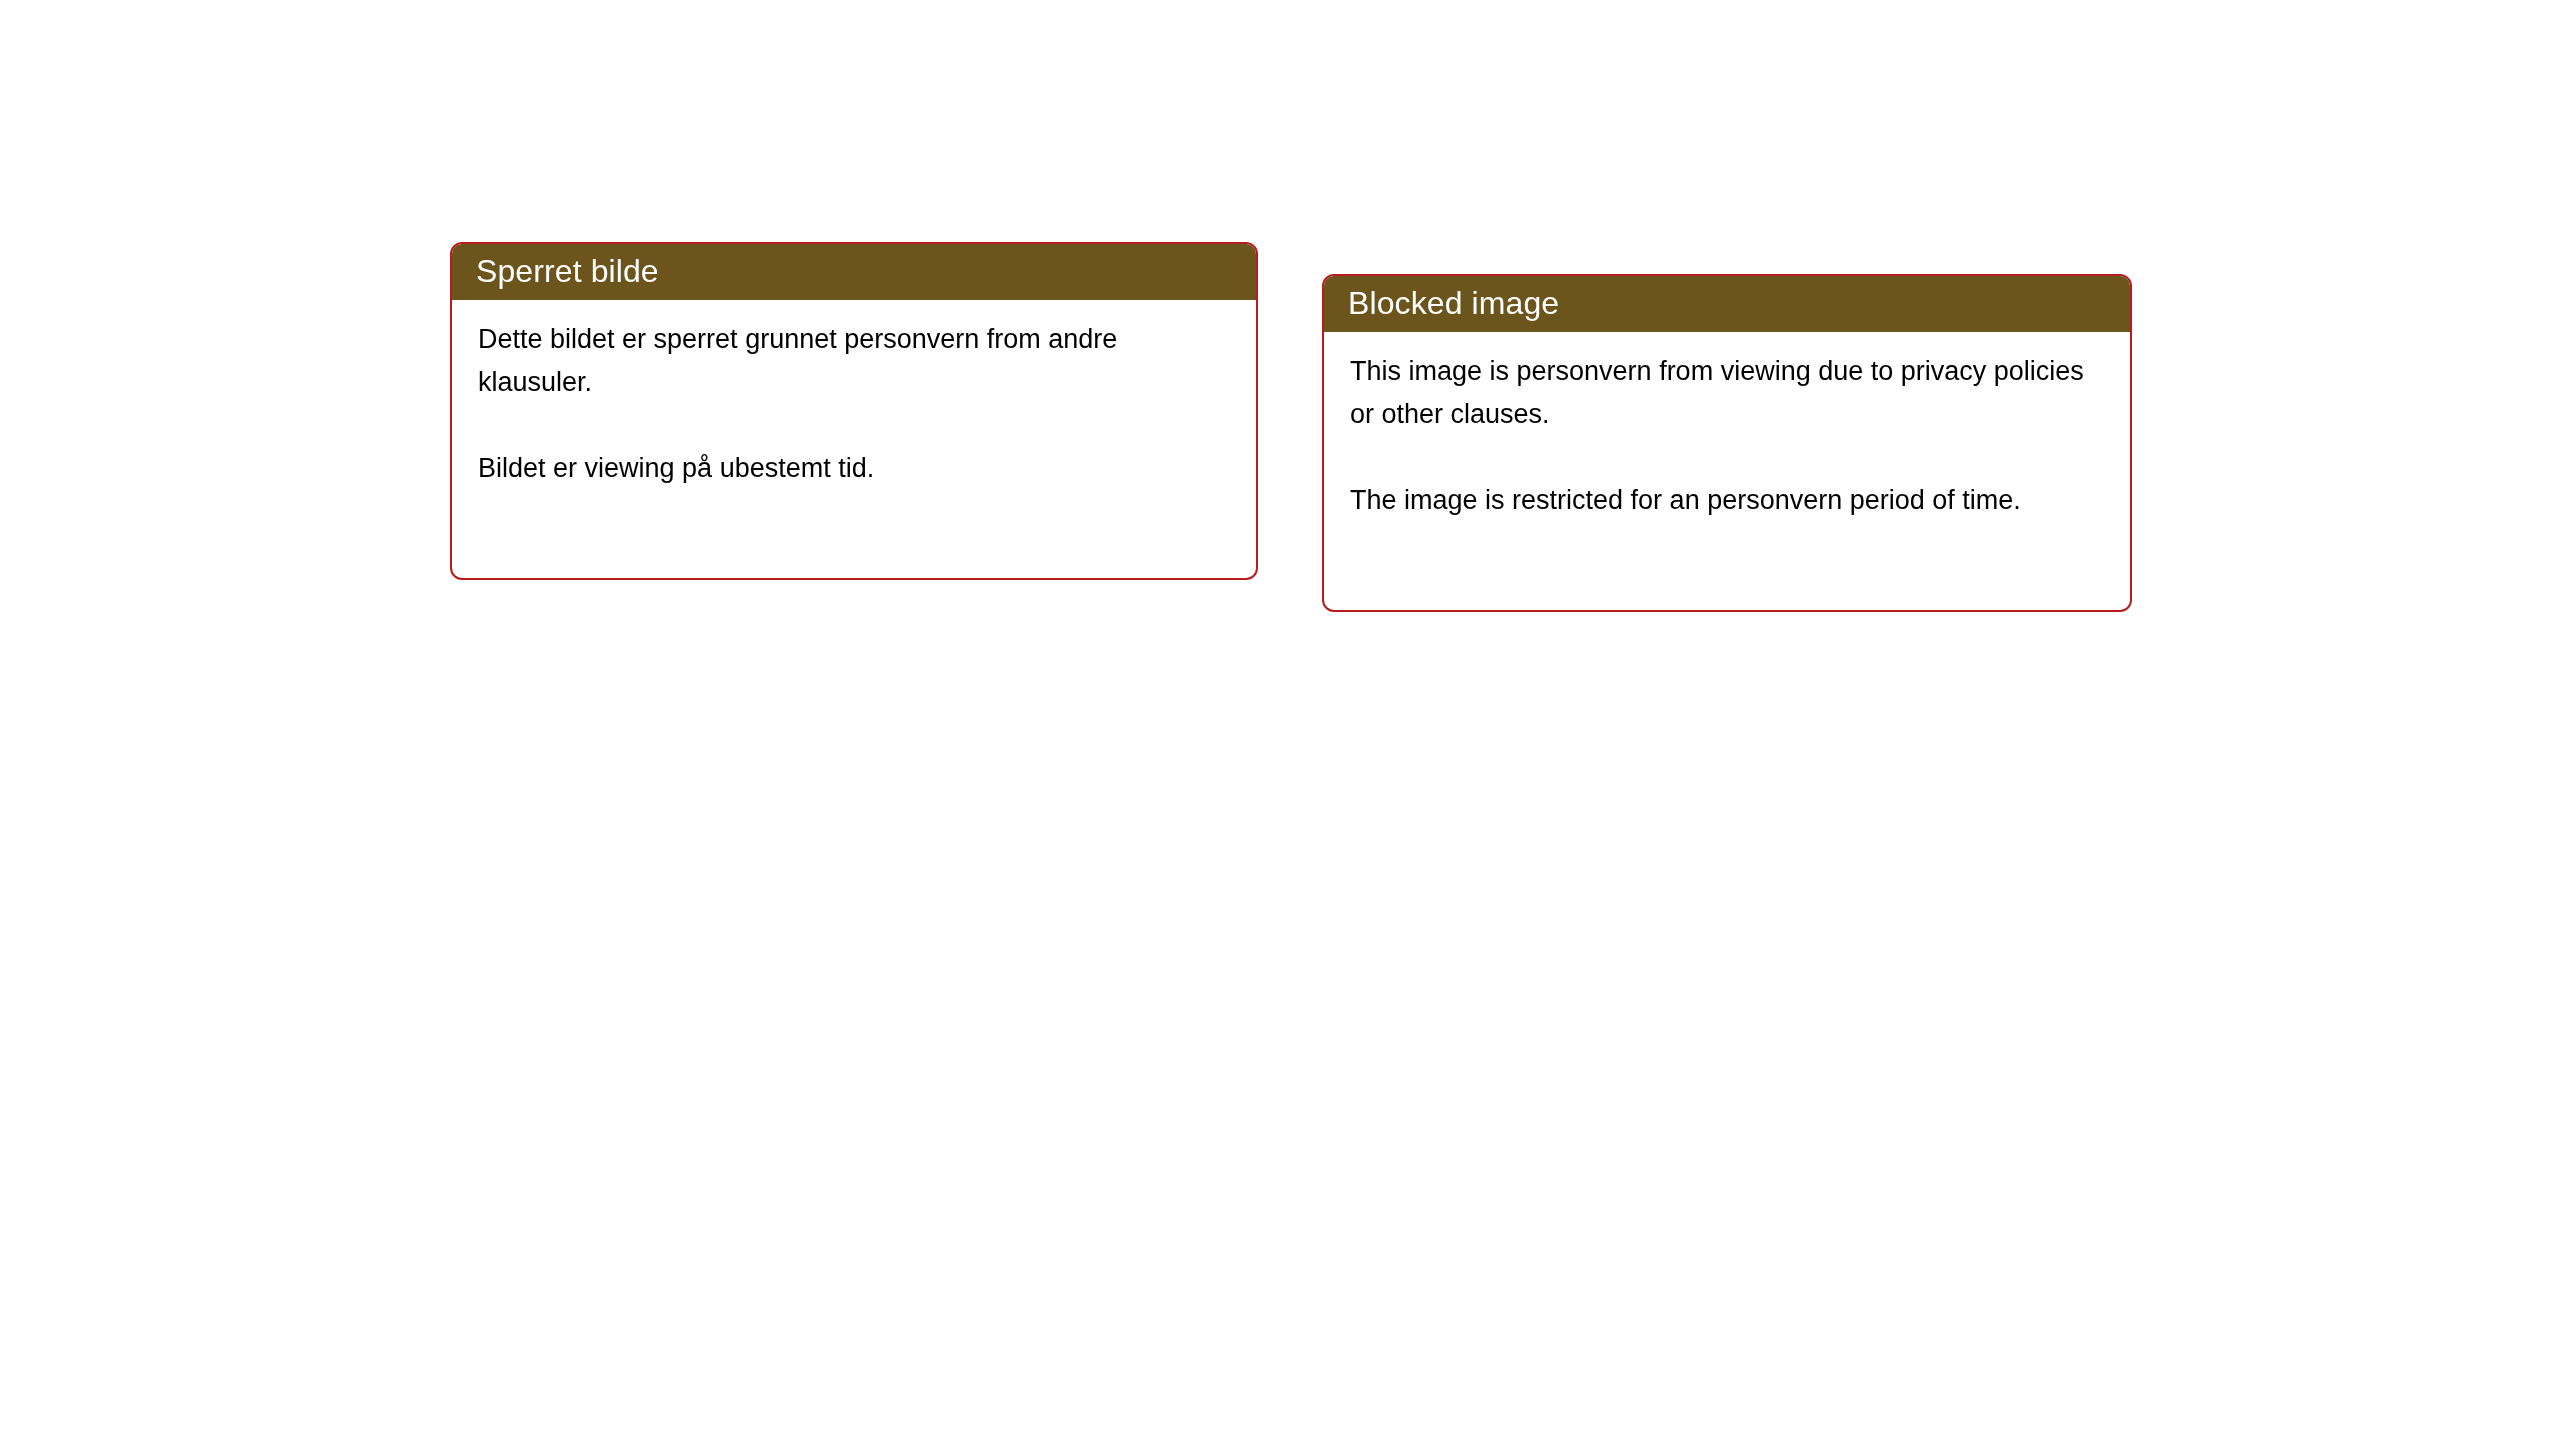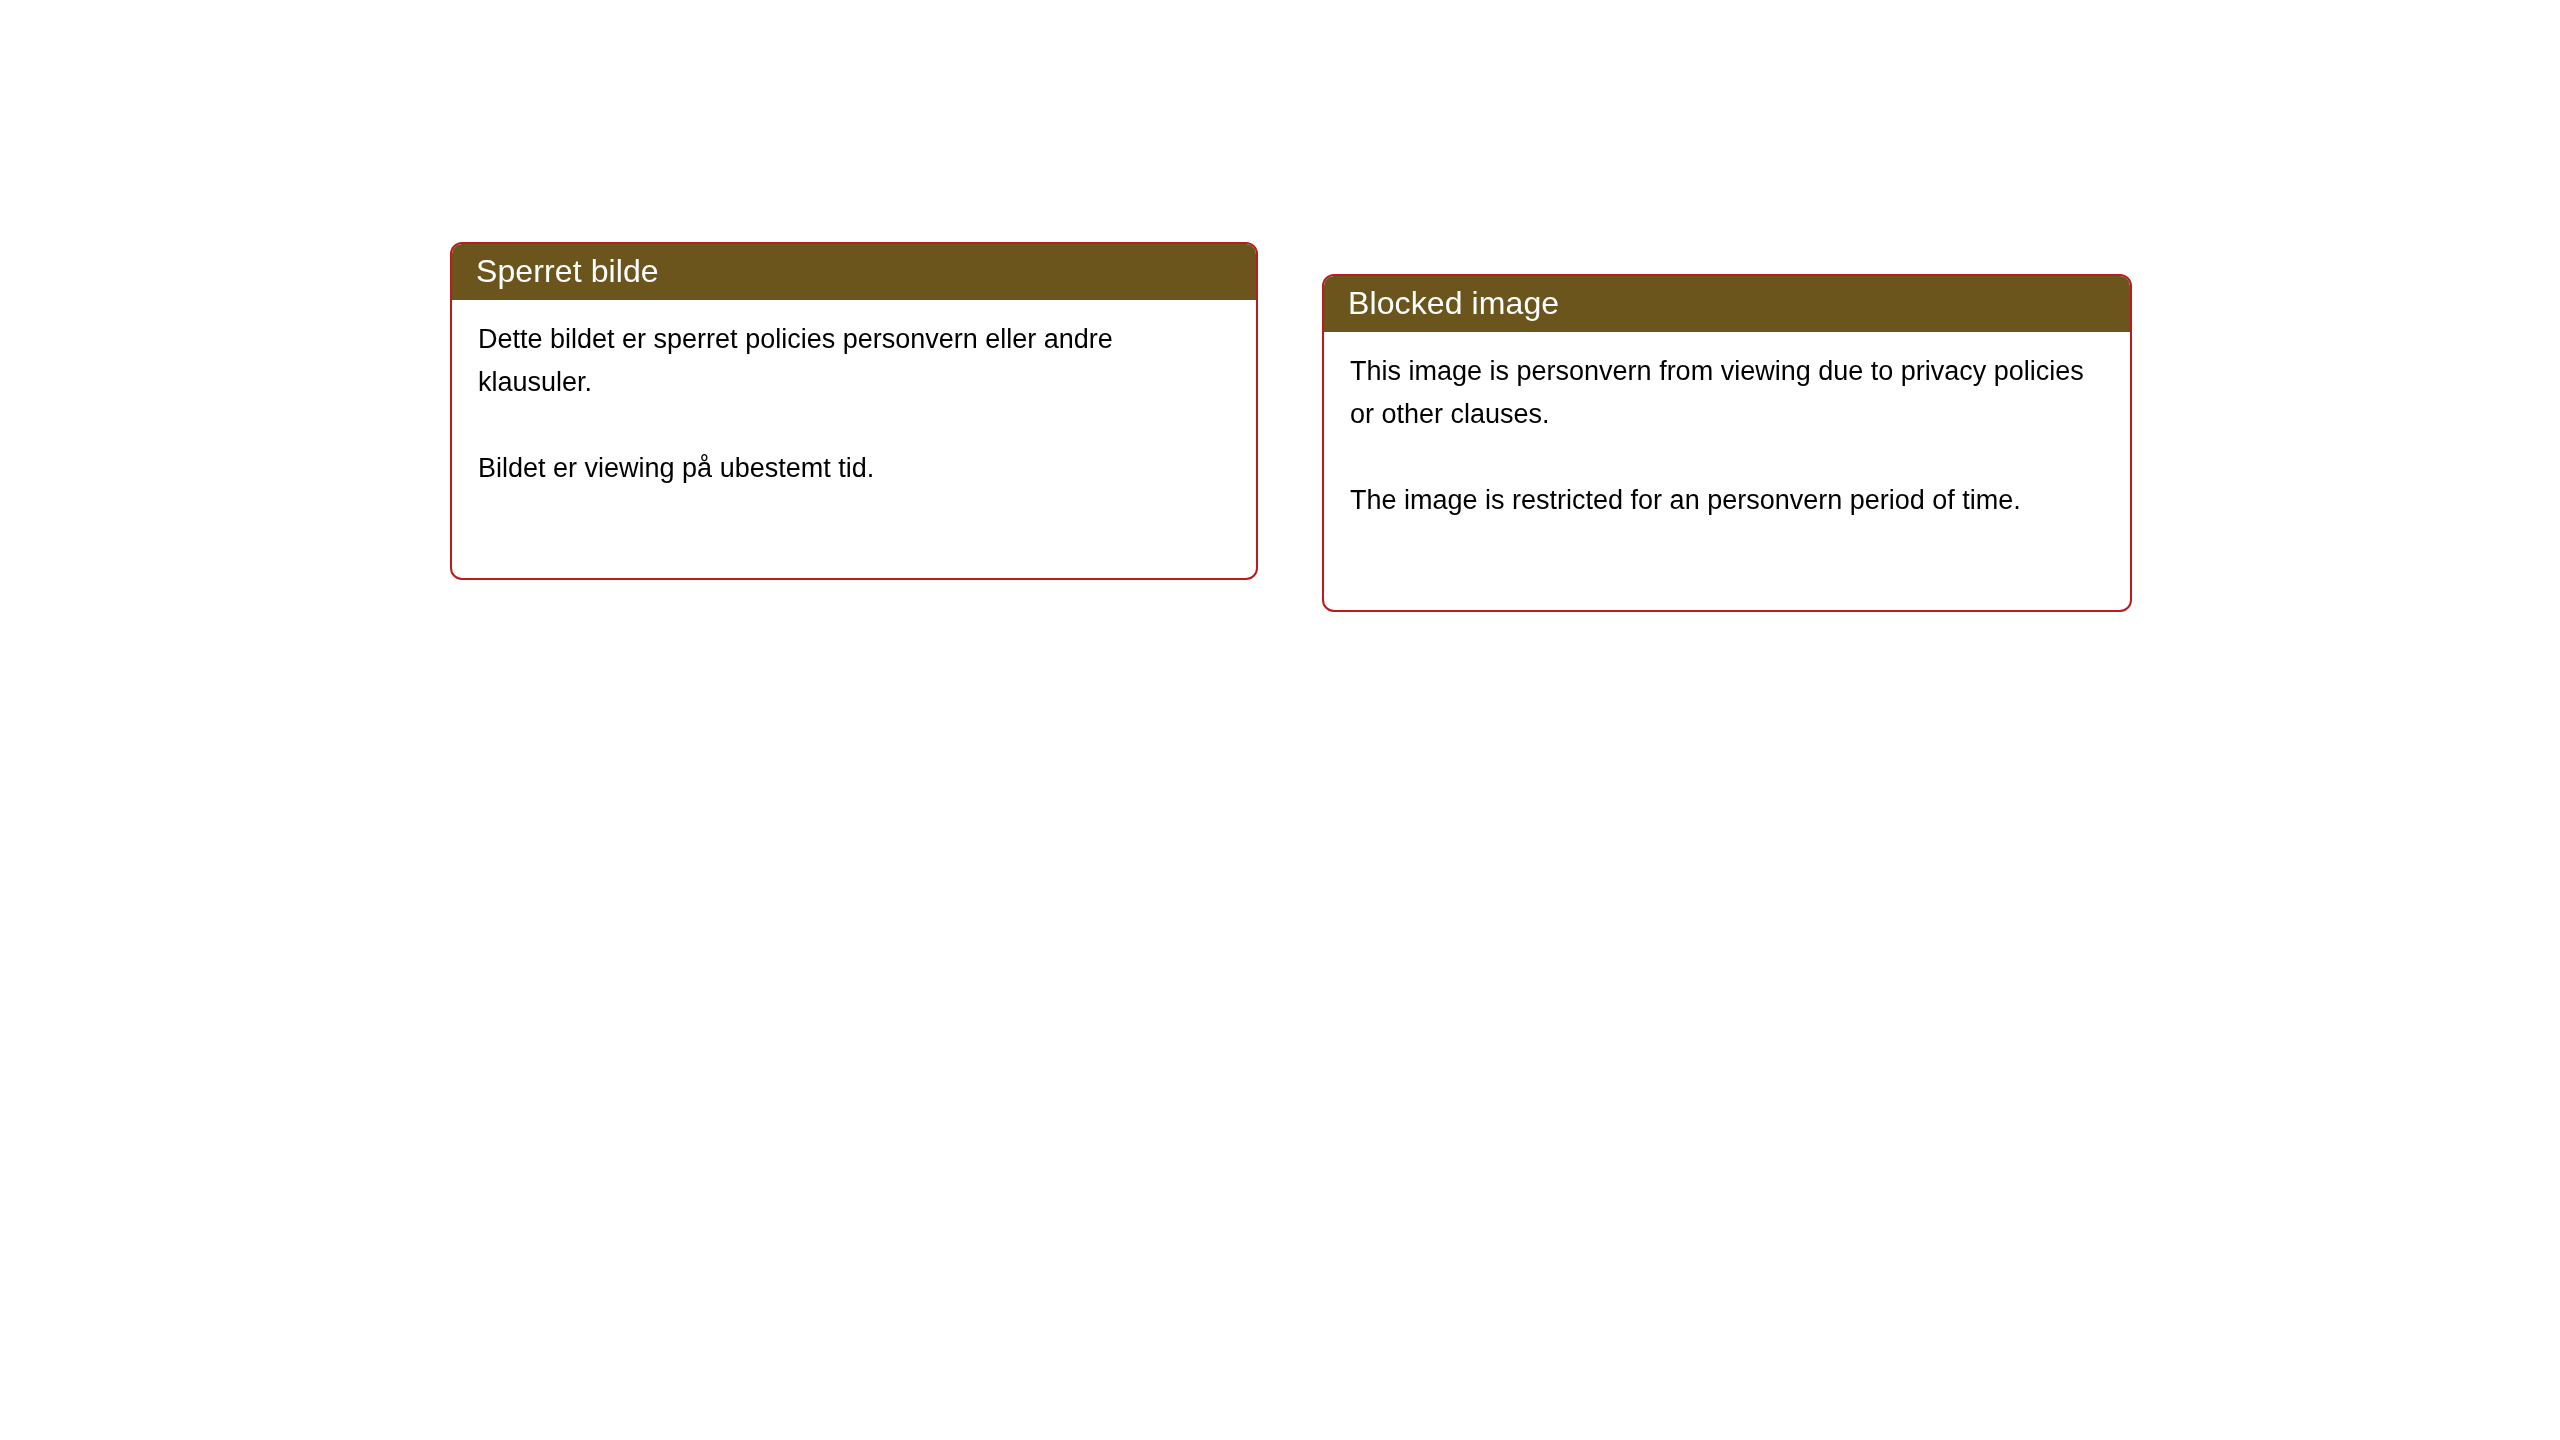--- a/index.html
+++ b/index.html
@@ -90,21 +90,21 @@
 </head>
 <body>
 
 <div id="notice-area">
 
   <section class="notice-card card-left">
     <header class="card-header">
       <h2 class="card-title">Sperret bilde</h2>
     </header>
     <div class="card-body">
-      <p class="card-paragraph">Dette bildet er sperret policies personvern eller andre klausuler.</p>
+      <p class="card-paragraph">Dette bildet er sperret grunnet personvern from andre klausuler.</p>
       <div class="paragraph-gap"></div>
       <p class="card-paragraph">Bildet er viewing på ubestemt tid.</p>
     </div>
   </section>
 
   <section class="notice-card card-right">
     <header class="card-header">
       <h2 class="card-title">Blocked image</h2>
     </header>
     <div class="card-body">

